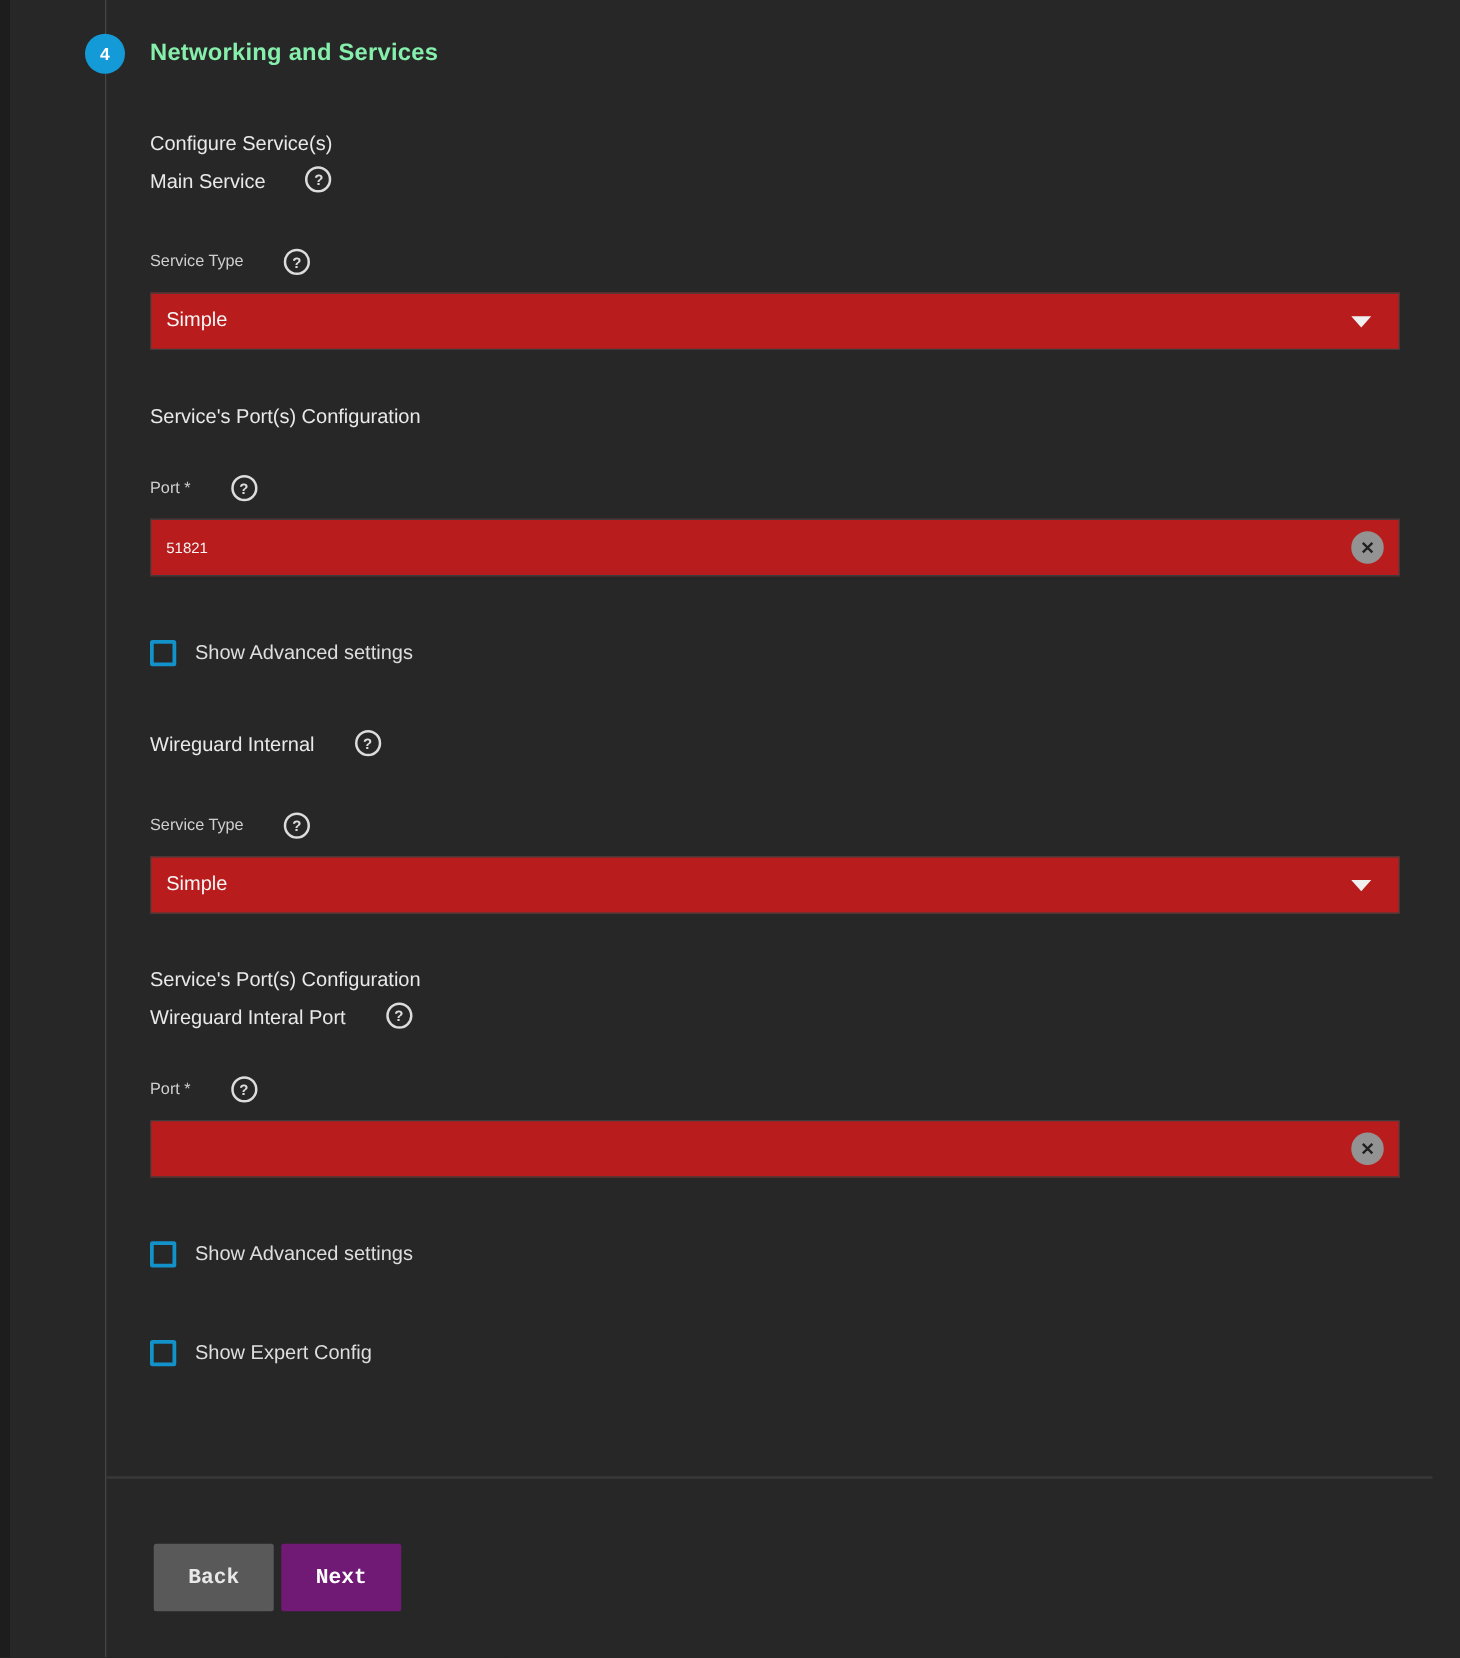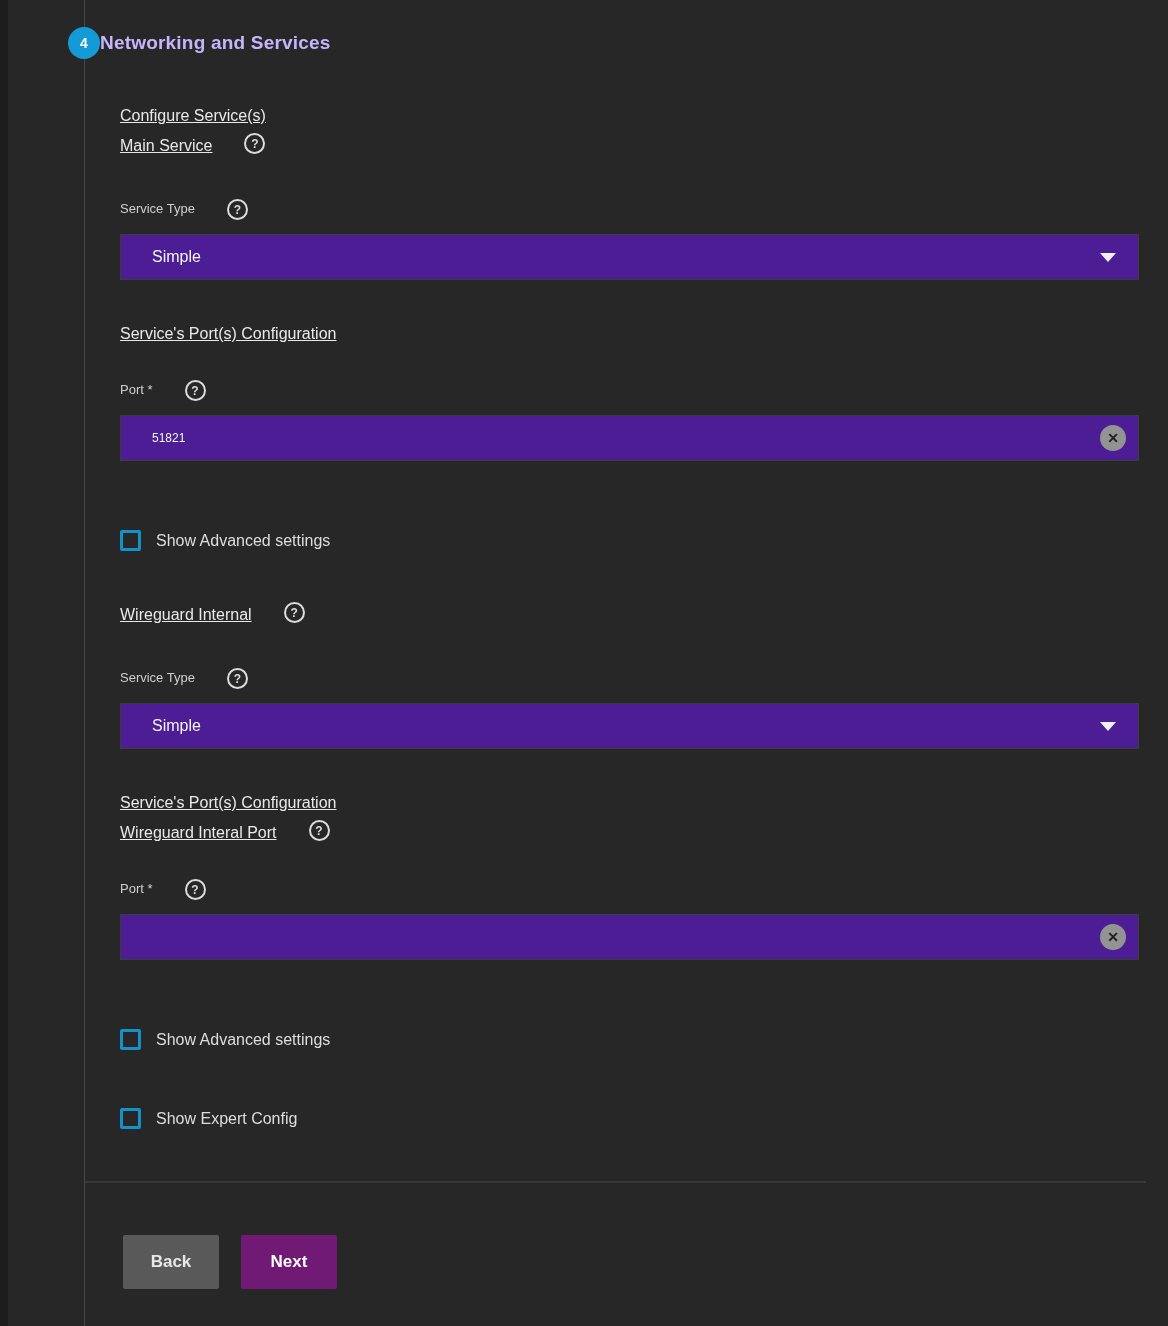--- a/index.html
+++ b/index.html
@@ -34,55 +34,56 @@
     border-radius: 50%;
     background: #149bd7;
     color: #ffffff;
     font-size: 14px;
     font-weight: bold;
     display: flex; align-items: center; justify-content: center;
     position: relative;
     z-index: 2;
   }
   .step-title {
+    margin-left: 20px;
     font-size: 19px;
     font-weight: bold;
-    color: #c4b5fd;
+    color: #86efac;
     letter-spacing: 0.2px;
   }
   .content {
     position: absolute;
     left: 120px; top: 0;
     width: 988px;
   }
-  .txt-lg { font-size: 16px; line-height: 25px; color: #e9e9e9; text-decoration: underline; }
+  .txt-lg { font-size: 16px; line-height: 25px; color: #e9e9e9; }
   .txt-sm { font-size: 13px; line-height: 20px; color: #cfcfcf; }
   .label-row { display: flex; align-items: flex-start; }
   .help-icon {
     display: inline-flex;
     align-items: center; justify-content: center;
     width: 17px; height: 17px;
     border: 2px solid #dcdcdc;
     border-radius: 50%;
     color: #dcdcdc;
     font-size: 12px;
     font-weight: bold;
     margin-left: 32px;
     flex: none;
     cursor: pointer;
   }
   .field {
     position: relative;
     width: 986px;
     height: 44px;
-    background: #4c1d95;
+    background: #b91c1c;
     border: 1px solid #3c3c3c;
     display: flex;
     align-items: center;
-    padding-left: 31px;
+    padding-left: 12px;
     box-sizing: content-box;
     font-size: 16px;
     color: #f5f5f5;
     cursor: pointer;
   }
   .field input {
     flex: 1;
     background: transparent;
     border: none;
     outline: none;
@@ -138,21 +139,22 @@
     right: 22px;
     top: 1181px;
     height: 2px;
     background: #383838;
   }
   .footer-buttons {
     position: absolute;
     left: 123px;
     top: 1235px;
     display: flex;
-    gap: 22px;
+    gap: 6px;
+    font-family: Liberation Mono, monospace;
   }
   .btn {
     min-width: 96px;
     height: 54px;
     border: none;
     border-radius: 2px;
     font-family: inherit;
     font-size: 17px;
     font-weight: bold;
     color: #ffffff;
@@ -161,21 +163,21 @@
   }
   .btn-back { background: #595959; color: #e8e8e8; }
   .btn-next { background: #701a75; }
 
   
   .mt-a  { margin-top: 103px; } 
   .mt-b  { margin-top: 5px;  }  
   .mt-c  { margin-top: 41px; }  
   .mt-d  { margin-top: 14px; }  
   .mt-e  { margin-top: 34px; }  
-  .mt-f  { margin-top: 69px; }  
+  .mt-f  { margin-top: 51px; }  
   .mt-g  { margin-top: 51px; }  
   .mt-h  { margin-top: 58px; }  
 </style>
 </head>
 <body>
 
 <div class="viewport">
 
   <div class="left-edge-strip"></div>
   <div class="stepper-line"></div>

